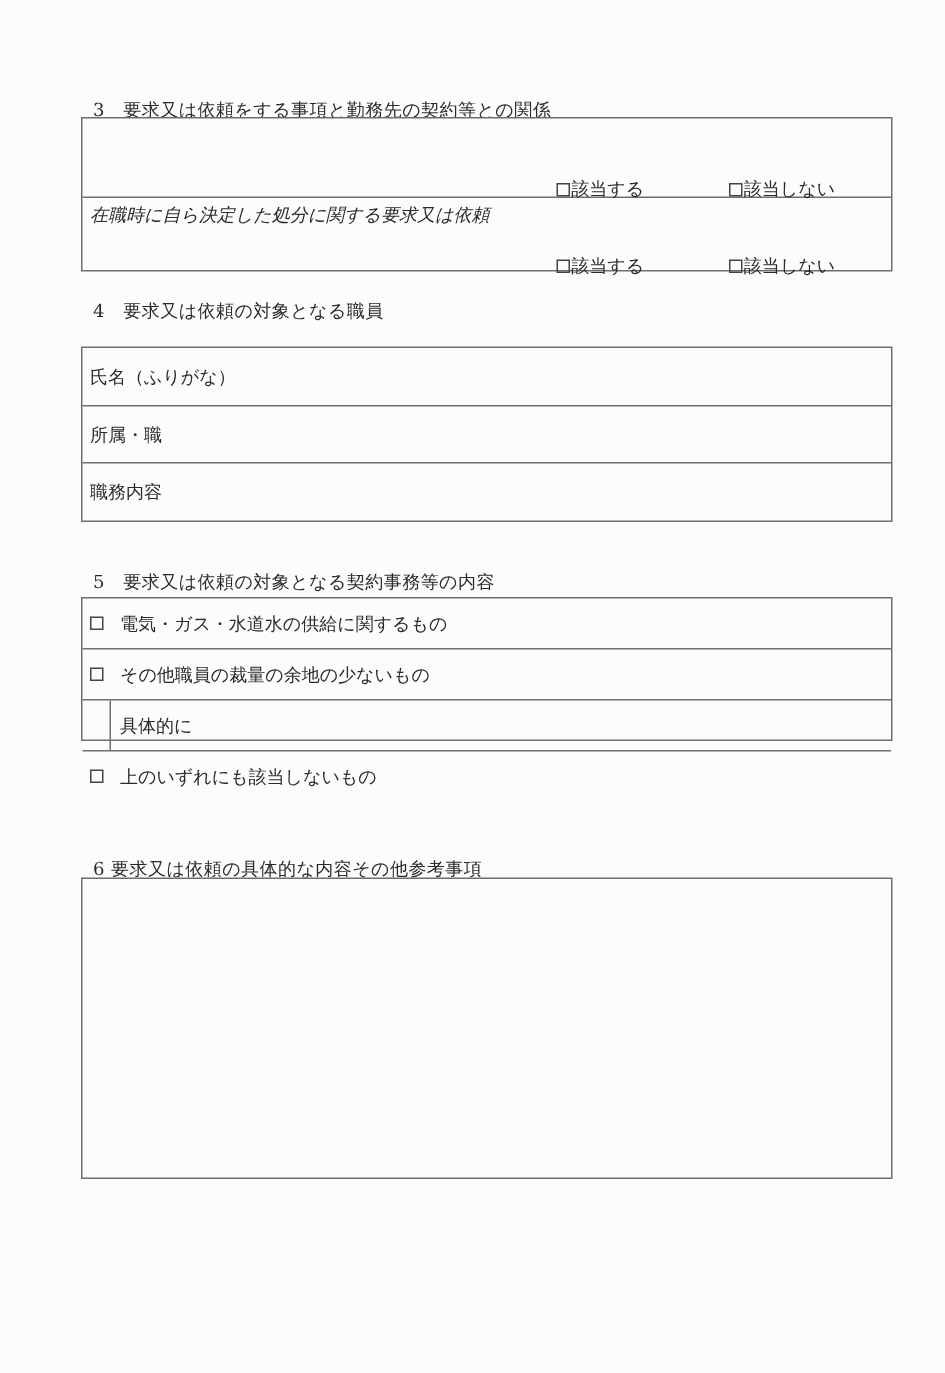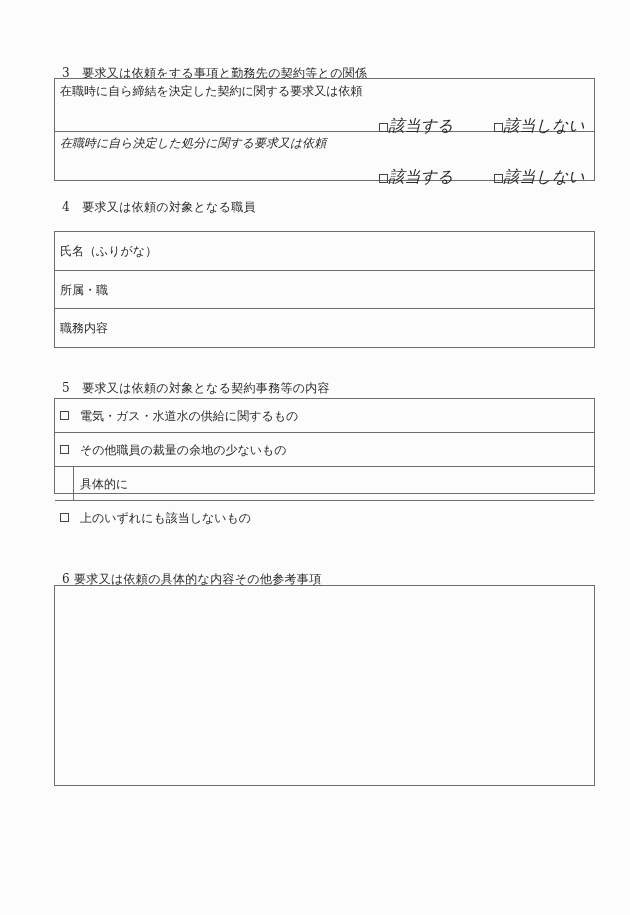--- a/index.html
+++ b/index.html
@@ -41,23 +41,22 @@
     .cell-text {
       position: absolute;
       left: 5px;
       white-space: pre;
       font-size: 12px;
       line-height: 14px;
     }
     .check {
       position: absolute;
       white-space: pre;
-      font-size: 16px;
+      font-size: 12px;
       line-height: 14px;
-      font-style: italic;
     }
     .chk-box {
       display: inline-block;
       width: 9px;
       height: 9px;
       border: 1px solid #444;
       margin-right: 1px;
       vertical-align: -1px;
       box-sizing: border-box;
     }
@@ -68,21 +67,20 @@
       bottom: 0;
       border-left: 1px solid #6e6e6e;
     }
   </style>
 </head>
 <body>
 
 <div class="heading" style="top:66px;">3　要求又は依頼をする事項と勤務先の契約等との関係</div>
 <div class="box" style="top:78px; height:103px;">
   <div class="row" style="height:53px;">
-    <span class="cell-text" style="top:5px;">在職時に自ら締結を決定した契約に関する要求又は依頼</span>
     <span class="check" style="left:293px; top:26px;">
       <span class="chk-box"></span><span>該当する</span>
     </span>
     <span class="check" style="left:408px; top:26px;">
       <span class="chk-box"></span><span>該当しない</span>
     </span>
   </div>
   <div class="row" style="height:48px;">
     <span class="cell-text" style="top:4px;font-style:italic;">在職時に自ら決定した処分に関する要求又は依頼</span>
     <span class="check" style="left:293px; top:24px;">

